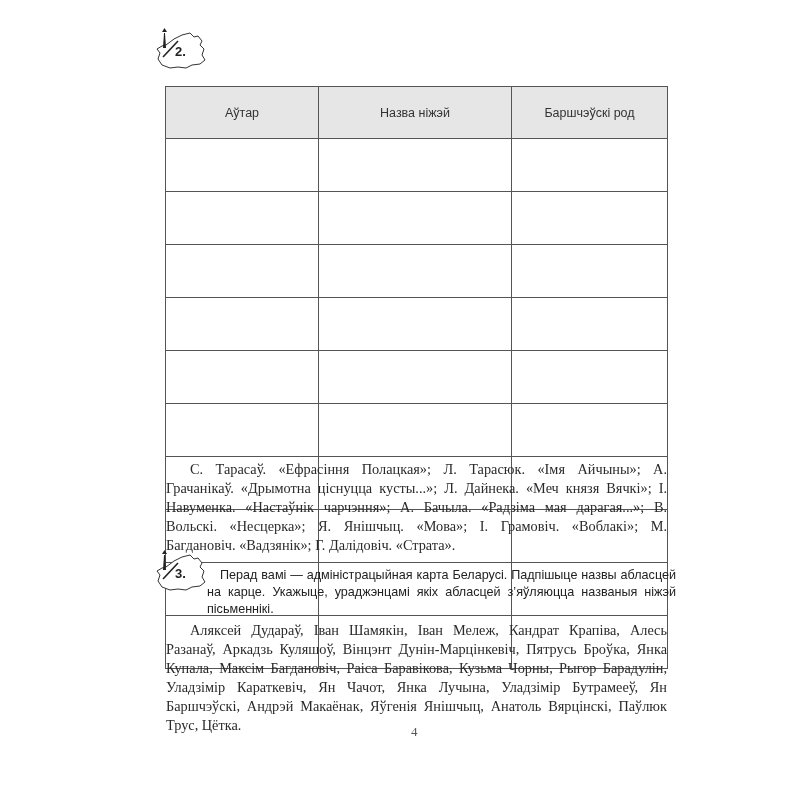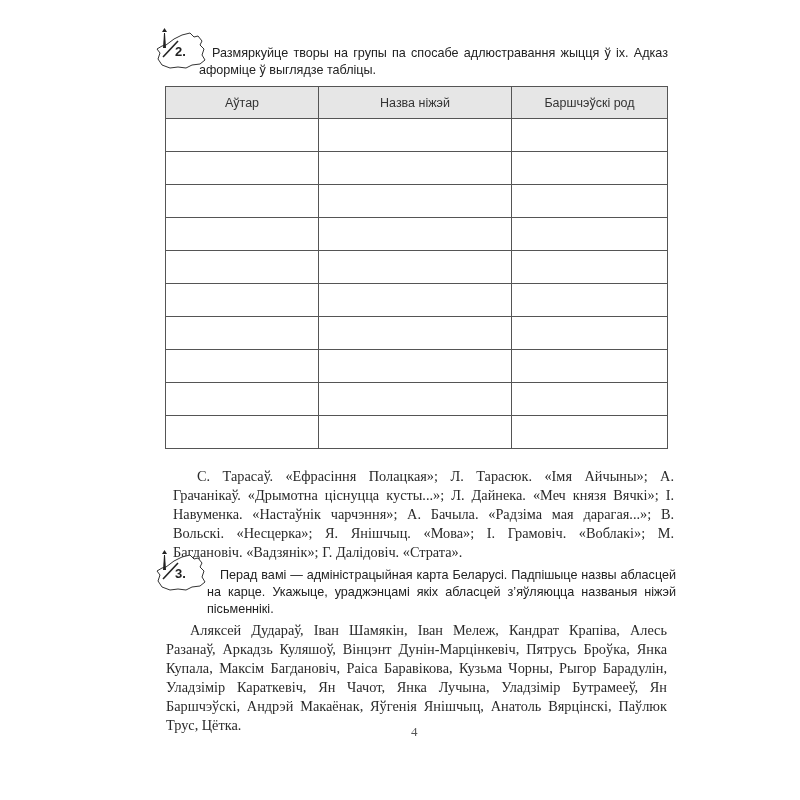--- a/index.html
+++ b/index.html
@@ -11,21 +11,21 @@
   .task-marker svg { position: absolute; left: 0; top: 0; }
   .task-num { position: absolute; left: 23px; top: 17px; font-family: "Liberation Sans", sans-serif; font-weight: bold; font-size: 13px; color: #222; }
   .task-text { position: absolute; font-family: "Liberation Sans", sans-serif; font-size: 12.6px; line-height: 17px; color: #222; text-align: justify; }
 
   #task2 { top: 27px; height: 50px; }
   #task2 .task-text { left: 47px; top: 18px; width: 469px; text-indent: 13px; }
   #task3 { top: 549px; height: 70px; }
   #task3 .task-text { left: 47px; top: 18px; width: 469px; text-indent: 13px; margin-left: 8px; }
 
   table.grid { position: absolute; left: 165px; top: 86px; width: 502px; border-collapse: collapse; table-layout: fixed; }
-  table.grid th, table.grid td { border: 1.6px solid #555; padding: 0; margin-left: 29px; }
+  table.grid th, table.grid td { border: 1.6px solid #555; padding: 10px; margin-left: 29px; }
   table.grid th { background: #e6e6e6; height: 31px; font-family: "Liberation Sans", sans-serif; font-weight: normal; font-size: 12.5px; color: #333; }
   table.grid td { height: 32px; }
 
   .serif-block { position: absolute; left: 166px; width: 501px; font-family: "Liberation Serif", serif; font-size: 14.3px; line-height: 19.1px; color: #2a2a2a; text-align: justify; text-indent: 24px; }
   #works { top: 460px; }
   #names { top: 621px; }
 
   .page-num { position: absolute; left: 411px; top: 724px; font-family: "Liberation Serif", serif; font-size: 13px; color: #555; }
 </style>
 </head>
@@ -36,21 +36,20 @@
   <div class="task" id="task2">
     <div class="task-marker">
       <svg width="58" height="44" viewBox="0 0 58 44">
         <path d="M14 18 L22 12 L30 8 L38 6 L42 10 L46 9 L50 14 L48 18 L52 22 L50 28 L53 33 L48 37 L40 38 L34 41 L26 40 L18 41 L10 38 L6 32 L8 26 L5 22 L10 19 Z" fill="#fff" stroke="#333" stroke-width="1"></path>
         <path d="M11 30 L26 14" stroke="#222" stroke-width="1.6"></path>
         <path d="M12 6 L11 21 L14 21 L13 6 Z" fill="#222"></path>
         <path d="M10 5 L15 5 L12.5 1 Z" fill="#222"></path>
       </svg>
       <span class="task-num">2.</span>
     </div>
-    <div class="task-text">Размяркуйце творы на групы па спосабе адлюстравання жыцця ў іх. Адказ аформіце ў выглядзе табліцы.</div>
   </div>
 
   <table class="grid">
     <colgroup>
       <col style="width:153px">
         <col style="width:193px">
         <col style="width:156px">
     </colgroup>
     <thead>
       <tr>
@@ -106,21 +105,21 @@
           <td></td>
         </tr>
       <tr>
           <td></td>
           <td></td>
           <td></td>
         </tr>
     </tbody>
   </table>
 
-  <p class="serif-block" id="works" style="margin:7px">С. Тарасаў. «Ефрасіння Полацкая»; Л. Тарасюк. «Імя Айчыны»; А. Грачанікаў. «Дрымотна ціснуцца кусты...»; Л. Дайнека. «Меч князя Вячкі»; І. Навуменка. «Настаўнік чарчэння»; А. Бачыла. «Радзіма мая дарагая...»; В. Вольскі. «Несцерка»; Я. Янішчыц. «Мова»; І. Грамовіч. «Воблакі»; М. Багдановіч. «Вадзянік»; Г. Далідовіч. «Страта».</p>
+  <p class="serif-block" id="works" style="margin:0">С. Тарасаў. «Ефрасіння Полацкая»; Л. Тарасюк. «Імя Айчыны»; А. Грачанікаў. «Дрымотна ціснуцца кусты...»; Л. Дайнека. «Меч князя Вячкі»; І. Навуменка. «Настаўнік чарчэння»; А. Бачыла. «Радзіма мая дарагая...»; В. Вольскі. «Несцерка»; Я. Янішчыц. «Мова»; І. Грамовіч. «Воблакі»; М. Багдановіч. «Вадзянік»; Г. Далідовіч. «Страта».</p>
 
   <div class="task" id="task3">
     <div class="task-marker">
       <svg width="58" height="44" viewBox="0 0 58 44">
         <path d="M14 18 L22 12 L30 8 L38 6 L42 10 L46 9 L50 14 L48 18 L52 22 L50 28 L53 33 L48 37 L40 38 L34 41 L26 40 L18 41 L10 38 L6 32 L8 26 L5 22 L10 19 Z" fill="#fff" stroke="#333" stroke-width="1"></path>
         <path d="M11 30 L26 14" stroke="#222" stroke-width="1.6"></path>
         <path d="M12 6 L11 21 L14 21 L13 6 Z" fill="#222"></path>
         <path d="M10 5 L15 5 L12.5 1 Z" fill="#222"></path>
       </svg>
       <span class="task-num">3.</span>

